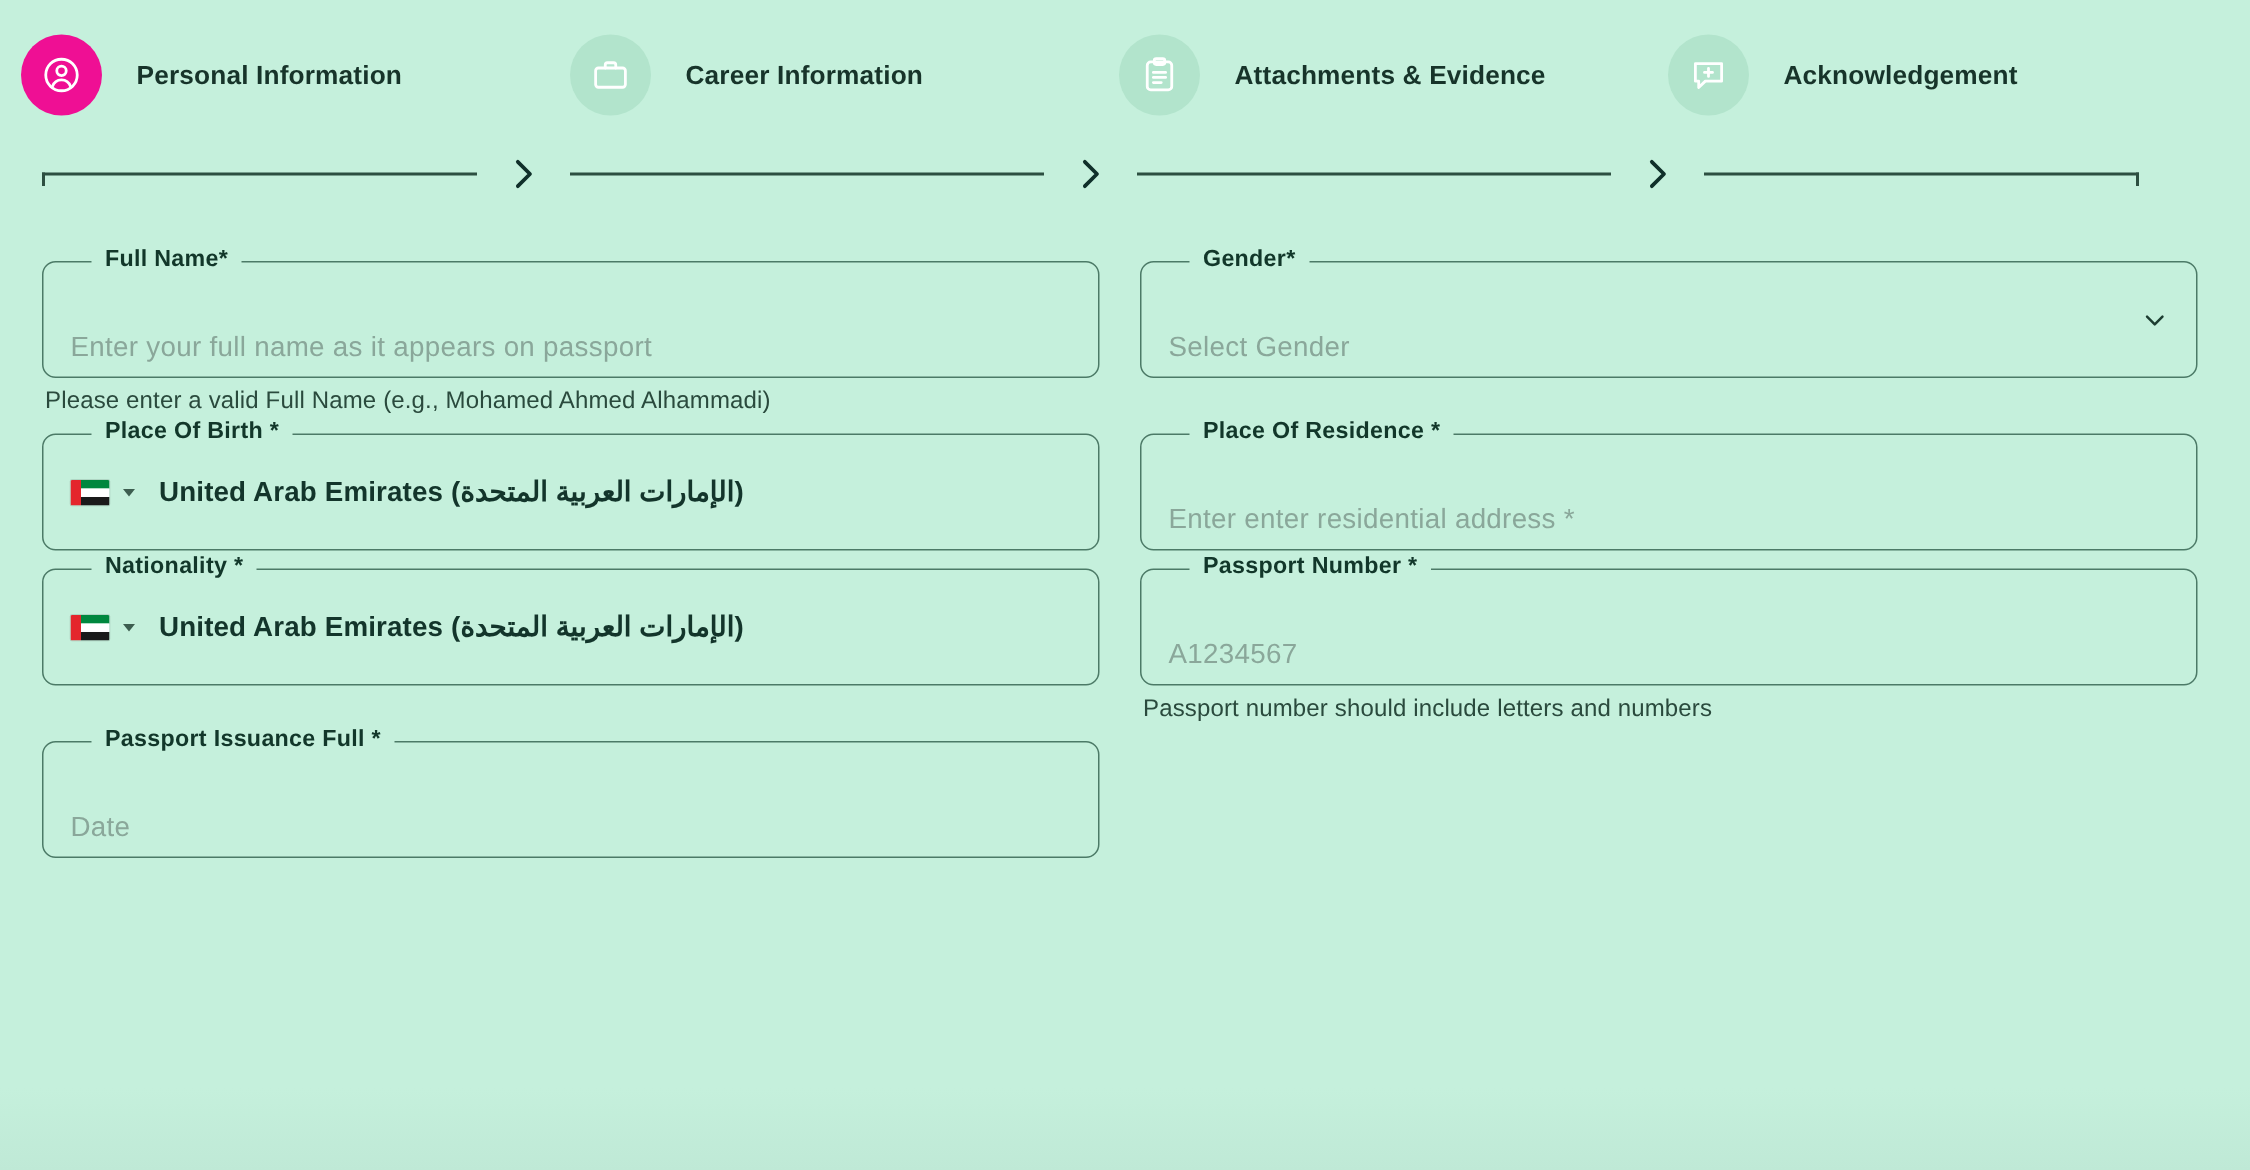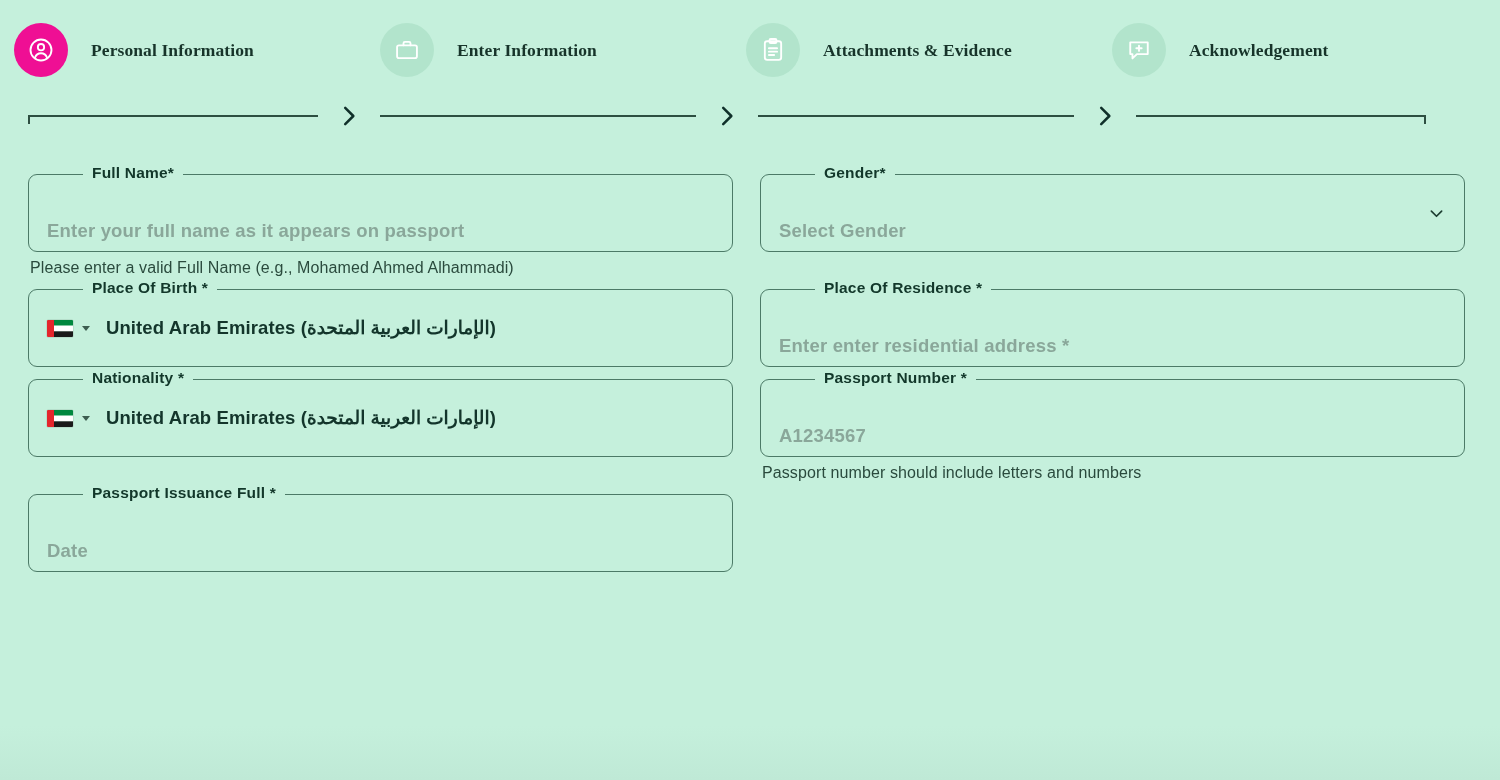--- a/index.html
+++ b/index.html
@@ -9,21 +9,21 @@
     background:#c5f0dc;
     font-family:"Liberation Sans", sans-serif;
     color:#12372a;
     overflow:hidden;
     position:relative;
   }
   .page { position:relative; width:1500px; height:780px;
           background:linear-gradient(180deg,#c5f0dc 0%,#c5f0dc 93%,#bfe9d6 100%); }
 
   
-  .stepper { position:relative; height:160px;font-family:Liberation Serif, serif; }
+  .stepper { position:relative; height:160px; }
   .step-heads { display:flex; align-items:center; padding:0 14px; height:100px; }
   .step-head { display:flex; align-items:center; }
   .step-head.s0 { width:366px; }
   .step-head.s1 { width:366px; }
   .step-head.s2 { width:366px; }
   .step-head.s3 { width:366px; }
   .step-circle {
     width:54px; height:54px; border-radius:50%;
     display:flex; align-items:center; justify-content:center;
     flex:0 0 54px;
@@ -72,28 +72,28 @@
   .fs {
     position:relative;
     border:1.4px solid #4c7a67;
     border-radius:9px;
     height:78px;
     padding:0 18px;
     display:flex; align-items:center;
     background:transparent;
   }
   .legend {
-    position:absolute; top:-11px; left:54px;
+    position:absolute; top:-11px; left:32px;
     background:#c5f0dc;
     padding:0 9px;
     font-size:15.5px; font-weight:700; letter-spacing:.2px;
     color:#12372a; white-space:nowrap;
   }
   .placeholder {
-    font-size:18.5px; color:#8aa79a; font-weight:700; letter-spacing:.2px;margin-top:36px;
+    font-size:18.5px; color:#8aa79a; font-weight:400; letter-spacing:.2px;margin-top:36px;
   }
   .value {
     font-size:18.5px; color:#13352b; font-weight:600; letter-spacing:.1px;
   }
   .helper {
     font-size:16px; color:#2a4a3d; margin-top:7px; margin-left:2px;
     letter-spacing:.1px;
   }
   .row-sel { display:flex; align-items:center; width:100%; }
   .flag-wrap { display:flex; align-items:center; margin-right:16px; flex:0 0 auto; }
@@ -128,21 +128,21 @@
         <div class="step-label">Personal Information</div>
       </div>
 
       <div class="step-head s1">
         <div class="step-circle inactive">
           <svg width="28" height="28" viewBox="0 0 24 24" fill="none" stroke="#ffffff" stroke-width="1.6">
             <rect x="3.5" y="8" width="17" height="11" rx="1.6"></rect>
             <path d="M9 8V6.2c0-.7.5-1.2 1.2-1.2h3.6c.7 0 1.2.5 1.2 1.2V8" stroke-linecap="round"></path>
           </svg>
         </div>
-        <div class="step-label">Enter Information</div>
+        <div class="step-label">Career Information</div>
       </div>
 
       <div class="step-head s2">
         <div class="step-circle inactive">
           <svg width="28" height="28" viewBox="0 0 24 24" fill="none" stroke="#ffffff" stroke-width="1.6">
             <rect x="5" y="4.5" width="14" height="16" rx="2"></rect>
             <rect x="9" y="2.6" width="6" height="3.4" rx="1.1"></rect>
             <path d="M8.5 10.5h7M8.5 13.4h7M8.5 16.3h4.5" stroke-linecap="round"></path>
           </svg>
         </div>

